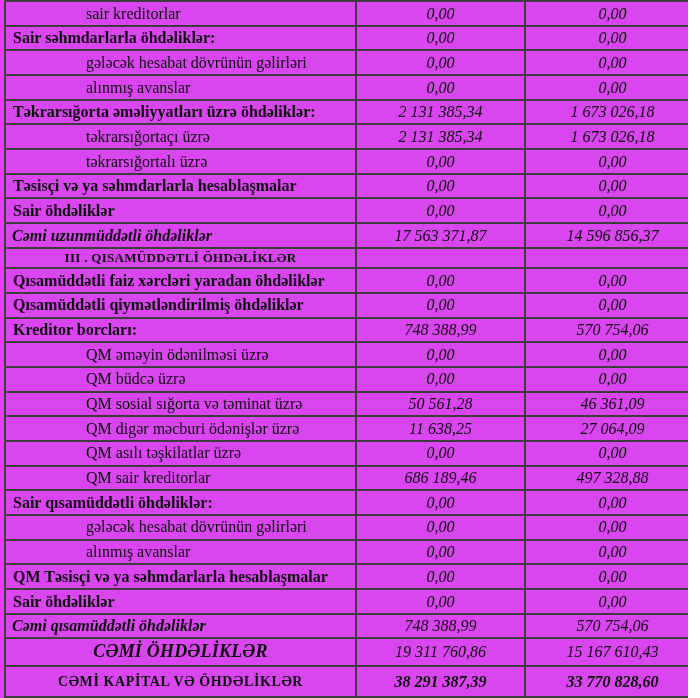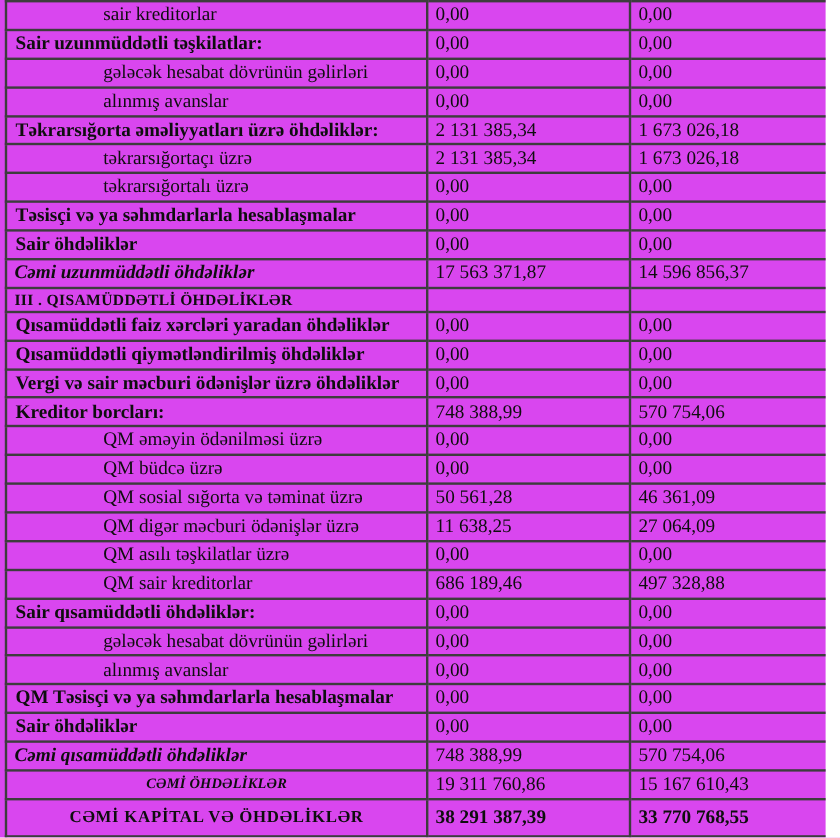--- a/index.html
+++ b/index.html
@@ -25,45 +25,47 @@
   table.sheet td {
     border: 2px solid #3d3d3d;
     padding: 0 6px;
     overflow: hidden;
     white-space: nowrap;
     vertical-align: middle;
     font-size: 16px;
     line-height: 1.1;
   }
   td.value-cell {
-    text-align: left;
+    text-align: center;
+    font-style: italic;
   }
   
   tr.item td.label-cell {
     font-weight: normal;
     padding-left: 80px;
   }
   tr.group td.label-cell {
     font-weight: bold;
     padding-left: 7px;
   }
   tr.total td.label-cell {
     font-weight: bold;
     font-style: italic;
   }
   tr.section td.label-cell {
     font-weight: bold;
+    text-align: center;
     font-size: 13px;
     letter-spacing: 0.3px;
   }
   tr.grand td.label-cell {
     font-weight: bold;
     font-style: italic;
     text-align: center;
-    font-size: 12px;
+    font-size: 18px;
     letter-spacing: 0.2px;
   }
   tr.final td.label-cell {
     font-weight: bold;
     text-align: center;
     font-size: 14px;
     letter-spacing: 0.6px;
     margin-left: 34px;
   }
   tr.final {
@@ -85,21 +87,21 @@
       <col style="width: 175px">
     </colgroup>
     <tbody>
   <tr class="item">
     <td class="label-cell">sair kreditorlar</td>
     <td class="value-cell">0,00</td>
     <td class="value-cell">0,00</td>
   </tr>
 
   <tr class="group">
-    <td class="label-cell">Sair uzunmüddətli təşkilatlar:</td>
+    <td class="label-cell">Sair səhmdarlarla öhdəliklər:</td>
     <td class="value-cell">0,00</td>
     <td class="value-cell">0,00</td>
   </tr>
 
   <tr class="item">
     <td class="label-cell">gələcək hesabat dövrünün gəlirləri</td>
     <td class="value-cell">0,00</td>
     <td class="value-cell">0,00</td>
   </tr>
 
@@ -156,25 +158,20 @@
     <td class="value-cell">0,00</td>
     <td class="value-cell">0,00</td>
   </tr>
 
   <tr class="group">
     <td class="label-cell">Qısamüddətli qiymətləndirilmiş öhdəliklər</td>
     <td class="value-cell">0,00</td>
     <td class="value-cell">0,00</td>
   </tr>
 
-  <tr class="group">
-    <td class="label-cell">Vergi və sair məcburi ödənişlər üzrə öhdəliklər</td>
-    <td class="value-cell">0,00</td>
-    <td class="value-cell">0,00</td>
-  </tr>
 
   <tr class="group">
     <td class="label-cell">Kreditor borcları:</td>
     <td class="value-cell">748 388,99</td>
     <td class="value-cell">570 754,06</td>
   </tr>
 
   <tr class="item">
     <td class="label-cell">QM əməyin ödənilməsi üzrə</td>
     <td class="value-cell">0,00</td>
@@ -249,17 +246,17 @@
 
   <tr class="grand">
     <td class="label-cell">CƏMİ ÖHDƏLİKLƏR</td>
     <td class="value-cell">19 311 760,86</td>
     <td class="value-cell">15 167 610,43</td>
   </tr>
 
   <tr class="final">
     <td class="label-cell">CƏMİ KAPİTAL VƏ ÖHDƏLİKLƏR</td>
     <td class="value-cell">38 291 387,39</td>
-    <td class="value-cell">33 770 768,55</td>
+    <td class="value-cell">33 770 828,60</td>
   </tr>
 </tbody>
   </table>
 </div>
 
 </body></html>

